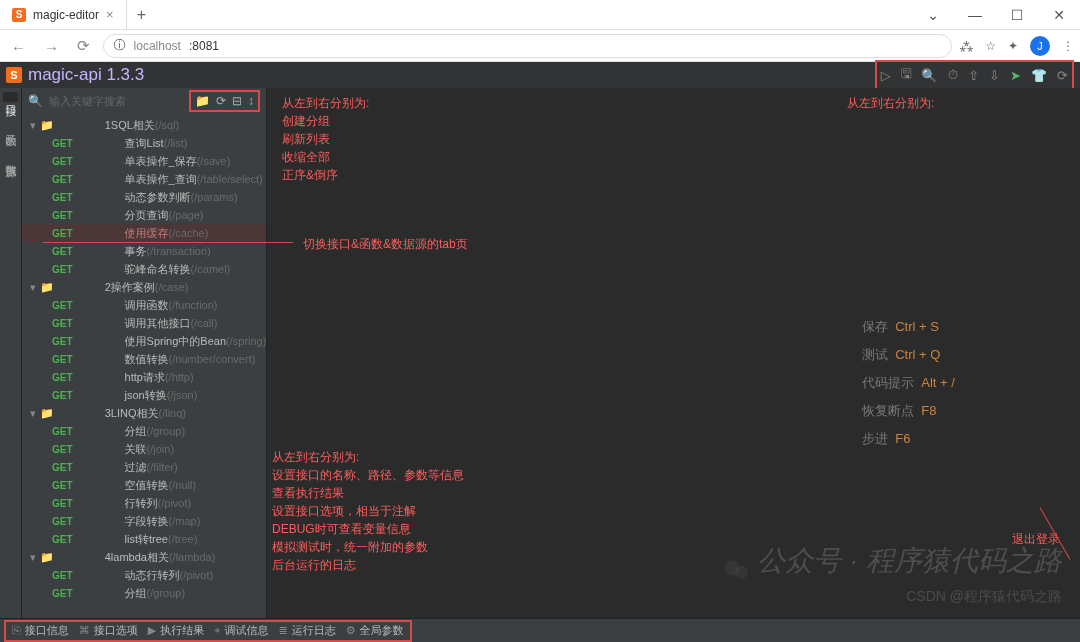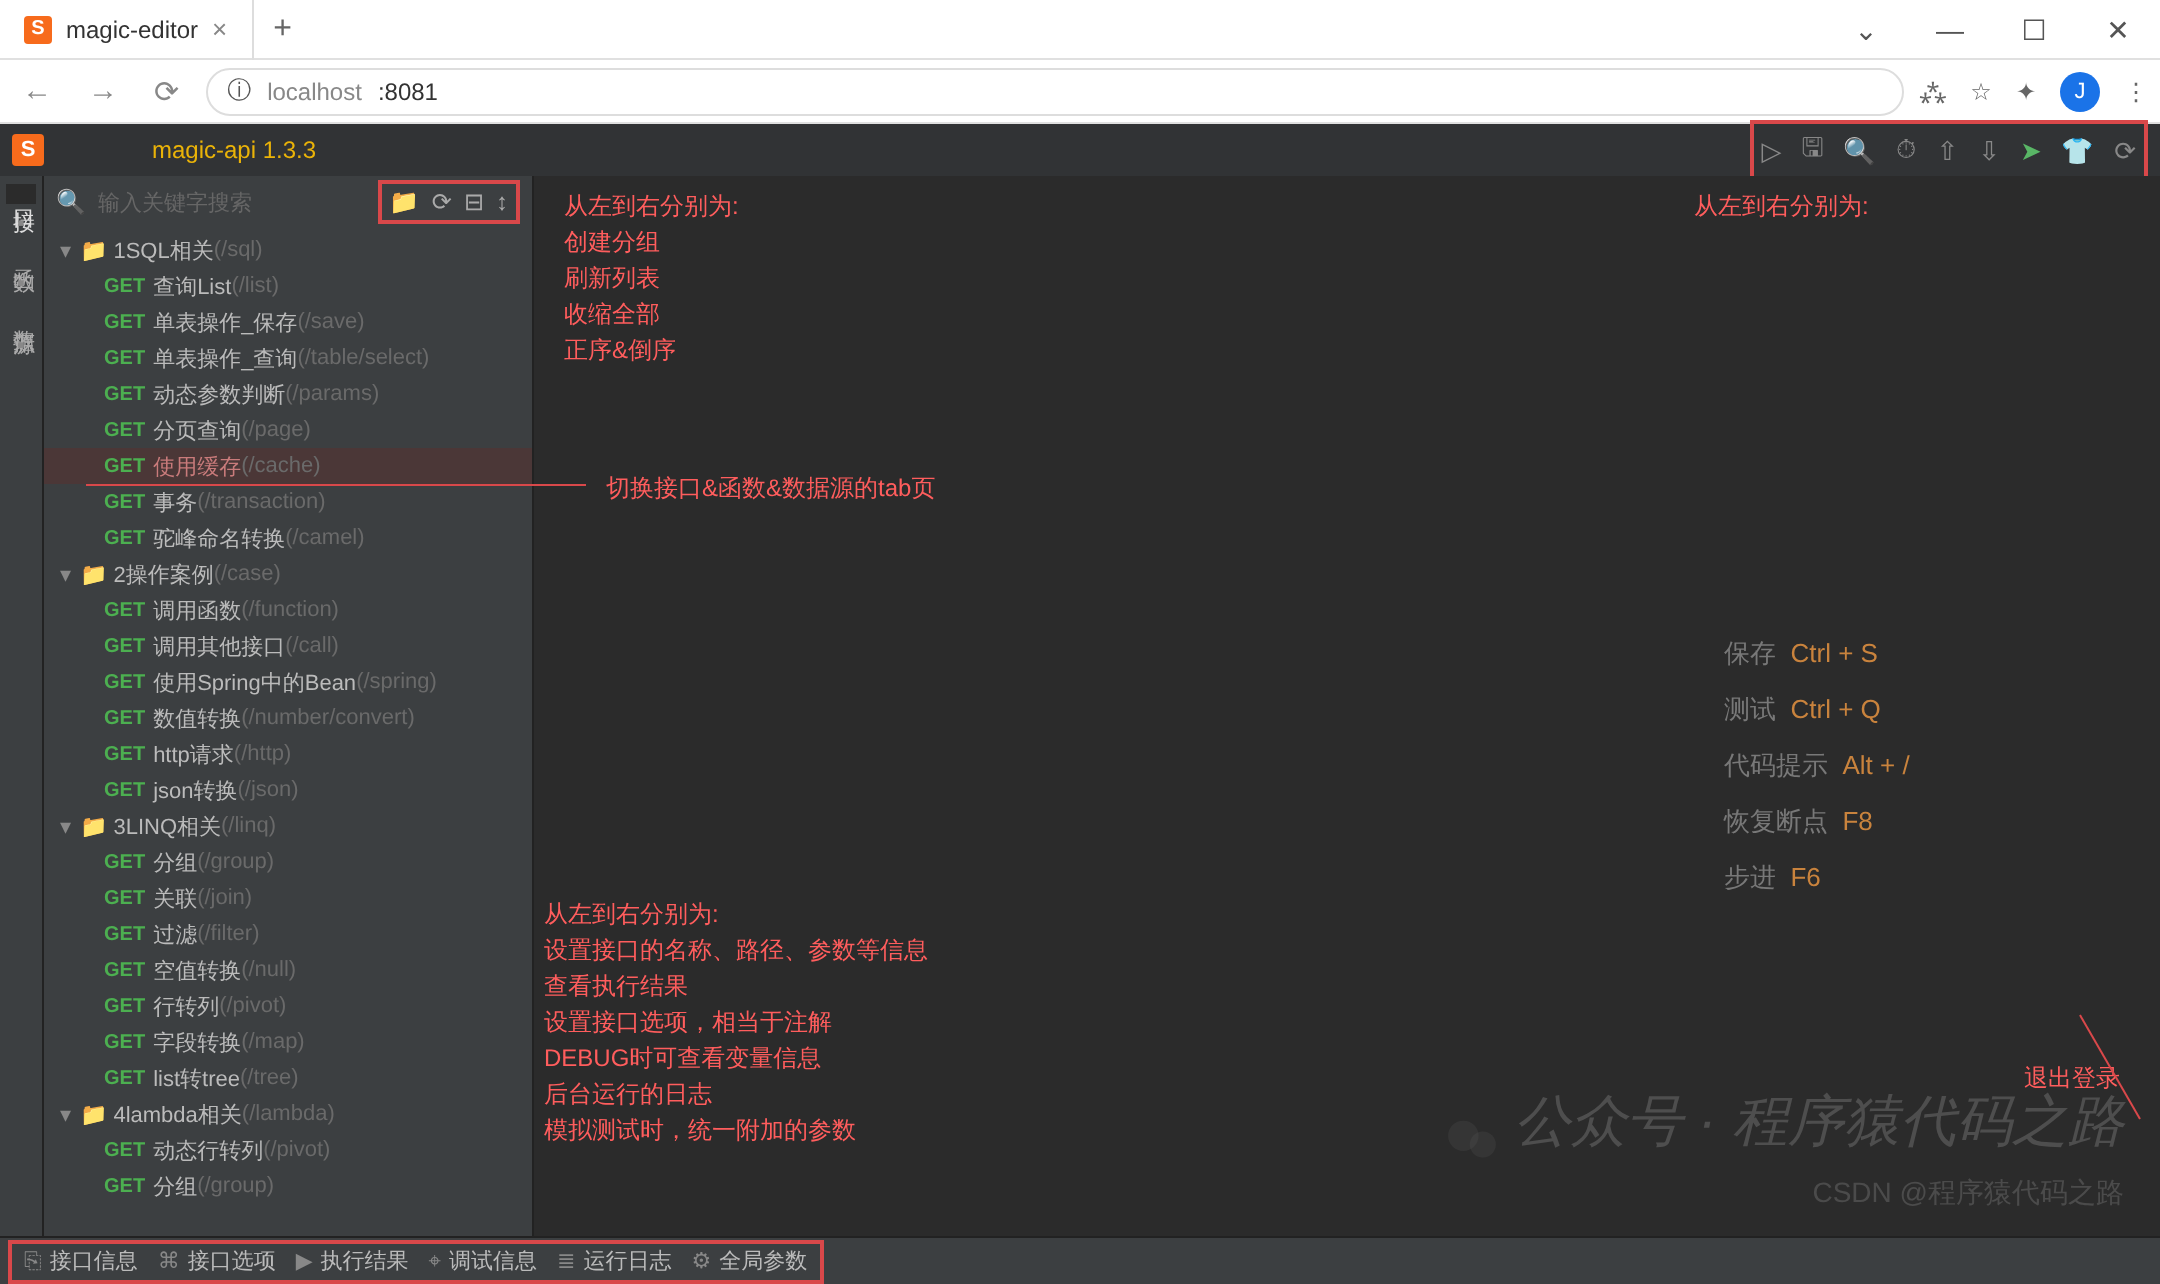--- a/index.html
+++ b/index.html
@@ -18,21 +18,21 @@
 .nav-btn { color: #888; font-size: 15px; padding: 0 5px; }
 .url-pill { flex: 1; height: 24px; border: 1px solid #ddd; border-radius: 12px; display: flex; align-items: center; padding: 0 10px; gap: 8px; color: #555; }
 .url-host { color: #888; }
 .url-port { color: #333; }
 .addr-icons { display: flex; gap: 12px; align-items: center; color: #666; }
 .avatar { width: 20px; height: 20px; border-radius: 50%; background: #1a73e8; color: #fff; display: flex; align-items: center; justify-content: center; font-size: 11px; }
 
 .ide { position: relative; height: 580px; background: #2b2b2b; color: #bbb; display: flex; flex-direction: column; }
 .ide-top { height: 26px; display: flex; align-items: center; padding: 0 6px; background: #313335; }
 .app-logo { width: 16px; height: 16px; background: #f76b1c; border-radius: 2px; color: #fff; font-size: 11px; font-weight: bold; display: flex; align-items: center; justify-content: center; margin-right: 6px; }
-.app-title { color: #eab308; font-size: 12px; margin-left: 48px; }
+.app-title { color: #c4b5fd; font-size: 17px; }
 .top-toolbar { margin-left: auto; border: 2px solid #d9484a; display: flex; align-items: center; padding: 2px 4px; gap: 10px; }
 .top-icon { color: #888; font-size: 13px; }
 .top-icon.green { color: #59b666; }
 
 .ide-body { flex: 1; display: flex; position: relative; }
 .vtabs { width: 22px; background: #3c3f41; border-right: 1px solid #222; display: flex; flex-direction: column; align-items: center; padding-top: 4px; gap: 4px; }
 .vtab { writing-mode: vertical-rl; text-orientation: upright; font-size: 11px; color: #aaa; padding: 4px 0; letter-spacing: 1px; }
 .vtab.active { background: #2b2b2b; color: #ddd; }
 .vtab-icon { color: #888; font-size: 11px; }
 
@@ -40,21 +40,21 @@
 .tree-head { display: flex; align-items: center; height: 26px; padding: 0 6px; gap: 6px; }
 .search { color: #666; font-size: 11px; flex: 1; }
 .tree-btns { border: 2px solid #d9484a; display: flex; gap: 6px; padding: 2px 4px; }
 .tree-list { flex: 1; overflow: auto; padding: 2px 0; }
 .tree-list::-webkit-scrollbar { width: 10px; }
 .tree-list::-webkit-scrollbar-thumb { background: #5a5a5a; border-radius: 5px; }
 .tree-list::-webkit-scrollbar-track { background: #3c3f41; }
 .node { display: flex; align-items: center; height: 18px; padding-left: 8px; font-size: 11px; white-space: nowrap; }
 .node .chev { color: #888; width: 10px; }
 .node .fld { color: #9aa7b0; margin-right: 3px; }
-.node .lbl { color: #bbb; }
+.node .lbl { color: #bbb; margin-left: 48px; }
 .node .path { color: #6a6a6a; }
 .leaf { padding-left: 30px; }
 .leaf .method { color: #4caf50; font-weight: bold; margin-right: 4px; font-size: 10px; }
 .leaf.highlight { background: #4b3737; }
 .leaf.highlight .lbl { color: #c97b7b; }
 
 .editor { flex: 1; position: relative; background: #2b2b2b; }
 .anno { position: absolute; color: #ff5d5d; font-size: 12px; line-height: 18px; }
 .arrow-line { position: absolute; background: #d9484a; height: 1px; }
 .shortcuts { position: absolute; left: 595px; top: 225px; color: #787878; font-size: 13px; line-height: 28px; }
@@ -302,22 +302,22 @@
         <div>从左到右分别为:</div>
       </div>
 
       <div class="anno" style="left:5px;top:360px">
         <div>从左到右分别为:</div>
         <div id="annoBottom">
             <div>设置接口的名称、路径、参数等信息</div>
             <div>查看执行结果</div>
             <div>设置接口选项，相当于注解</div>
             <div>DEBUG时可查看变量信息</div>
+            <div>模拟测试时，统一附加的参数</div>
             <div>后台运行的日志</div>
-            <div>模拟测试时，统一附加的参数</div>
           </div>
       </div>
 
       <div class="anno" style="right:20px;bottom:70px">退出登录</div>
       <div class="arrow-line" style="right:10px;bottom:58px;width:60px;transform:rotate(60deg);transform-origin:right"></div>
 
       <div class="shortcuts" id="shortcuts">
           <div>保存&nbsp;&nbsp;<span class="kb">Ctrl + S</span></div>
           <div>测试&nbsp;&nbsp;<span class="kb">Ctrl + Q</span></div>
           <div>代码提示&nbsp;&nbsp;<span class="kb">Alt + /</span></div>

